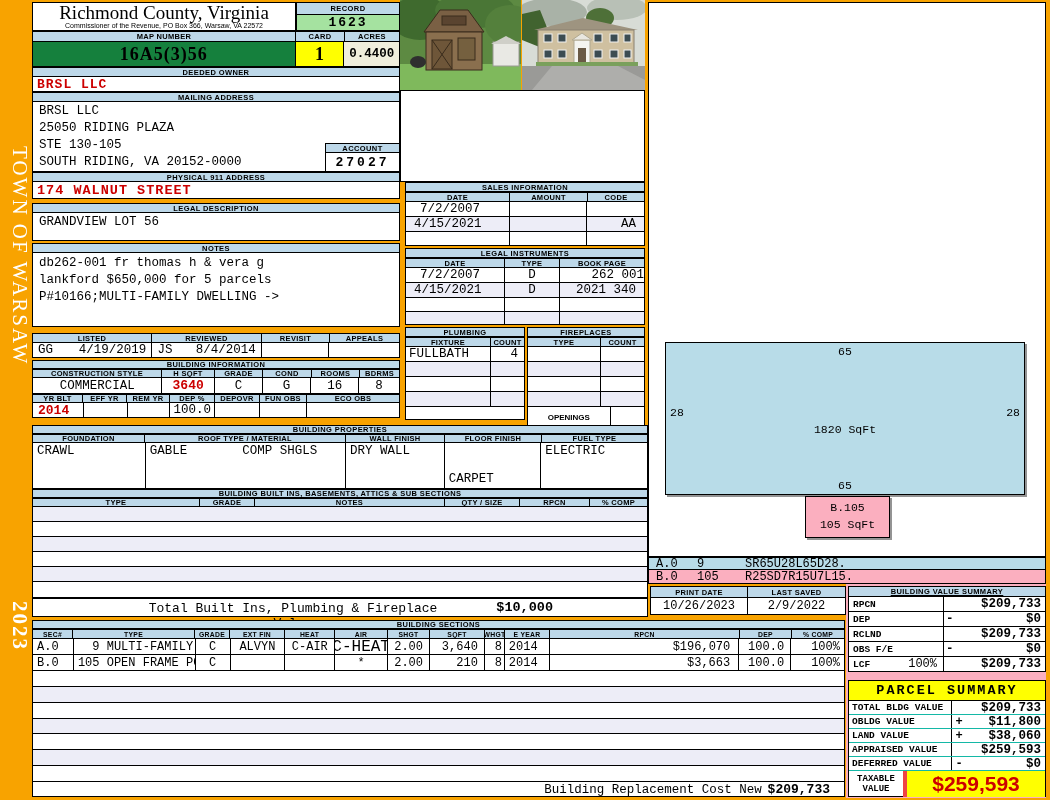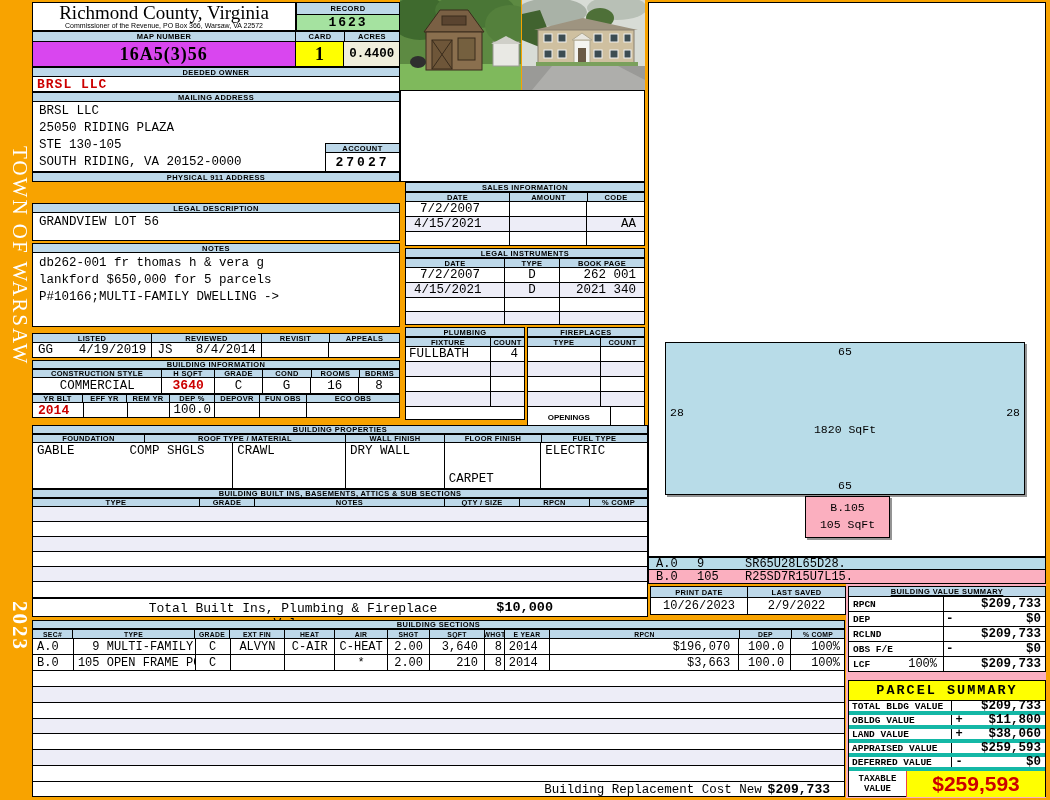--- a/index.html
+++ b/index.html
@@ -27,21 +27,21 @@
   .c { justify-content:center; }
   .r { justify-content:flex-end; }
   .sb { justify-content:space-between; padding:0 5px; }
   .top { align-items:flex-start; padding-top:1px; }
   .erow { border-bottom:1px solid #000; }
   .sk-lbl { position:absolute; font:11.5px "Liberation Mono",monospace; }
   .bvs-row { display:flex; border-bottom:1px solid #000; background:#fff; flex:1; }
   .bvs-lbl { width:95px; display:flex; align-items:center; padding-left:4px;
              font:bold 9.5px "Liberation Mono",monospace; border-right:1px solid #000; }
   .bvs-val { flex:1; display:flex; align-items:center; font:bold 12.5px "Liberation Mono",monospace; }
-  .ps-row { display:flex; border-bottom:4px solid #14b8a6; background:#fff; height:14px; }
+  .ps-row { display:flex; border-bottom:1px solid #14b8a6; background:#fff; height:14px; }
   .ps-lbl { width:103px; display:flex; align-items:center; padding-left:3px;
             font:bold 9.5px "Liberation Mono",monospace; border-right:1px solid #000; }
   .ps-sign { width:14px; display:flex; align-items:center; justify-content:center;
              font:bold 12px "Liberation Mono",monospace; }
   .ps-val { flex:1; display:flex; align-items:center; justify-content:flex-end; padding-right:4px;
             font:bold 12.5px "Liberation Mono",monospace; }
 </style>
 </head>
 <body>
 
@@ -59,21 +59,21 @@
     <div class="bar" style="height:13px;">RECORD</div>
     <div style="height:16px;background:#A5E2A0;border:1px solid #000;border-top:none;display:flex;align-items:center;justify-content:center;font:bold 13px 'Liberation Mono',monospace;letter-spacing:2px;">1623</div>
   </div>
 
   <div class="abs hrow" style="left:32px;top:31px;width:368px;height:11px;">
     <div class="hc" style="width:264px;">MAP NUMBER</div>
     <div class="hc" style="width:49px;">CARD</div>
     <div class="hc" style="width:55px;">ACRES</div>
   </div>
   <div class="abs vrow" style="left:32px;top:42px;width:368px;height:25px;">
-    <div class="vc c" style="width:264px;background:#d946ef;font:bold 18px 'Liberation Serif',serif;letter-spacing:1px;">16A5(3)56</div>
+    <div class="vc c" style="width:264px;background:#15803d;font:bold 18px 'Liberation Serif',serif;letter-spacing:1px;">16A5(3)56</div>
     <div class="vc c" style="width:49px;background:#FFFF00;font:bold 18px 'Liberation Serif',serif;">1</div>
     <div class="vc c" style="width:55px;background:#F0EEDC;font:bold 12.5px 'Liberation Mono',monospace;">0.4400</div>
   </div>
 
   <div class="abs bar" style="left:32px;top:67px;width:368px;height:10px;">DEEDED OWNER</div>
   <div class="abs vrow" style="left:32px;top:77px;width:368px;height:15px;">
     <div class="vc red" style="width:100%;padding-left:4px;font-size:13px;letter-spacing:1px;">BRSL LLC</div>
   </div>
 
   <div class="abs bar" style="left:32px;top:92px;width:368px;height:10px;">MAILING ADDRESS</div>
@@ -83,20 +83,23 @@
     <div class="mono" style="font-size:12.5px;line-height:17px;">STE 130-105</div>
     <div class="mono" style="font-size:12.5px;line-height:17px;">SOUTH RIDING, VA 20152-0000</div>
   </div>
 
   <div class="abs" style="left:325px;top:143px;width:75px;height:29px;">
     <div class="bar" style="height:10px;">ACCOUNT</div>
     <div style="height:19px;background:#fff;border:1px solid #000;border-top:none;display:flex;align-items:center;justify-content:center;font:bold 13px 'Liberation Mono',monospace;letter-spacing:3px;">27027</div>
   </div>
 
   <div class="abs bar" style="left:32px;top:172px;width:368px;height:10px;text-align:center;">PHYSICAL 911 ADDRESS</div>
+  <div class="abs vrow" style="left:32px;top:182px;width:368px;height:17px;">
+    <div class="vc red" style="width:100%;padding-left:4px;font-size:13.5px;letter-spacing:1px;">174 WALNUT STREET</div>
+  </div>
 
   <div class="abs bar" style="left:32px;top:203px;width:368px;height:10px;">LEGAL DESCRIPTION</div>
   <div class="abs box" style="left:32px;top:213px;width:368px;height:28px;border-top:none;padding:2px 0 0 6px;">
     <div class="mono" style="font-size:12.5px;">GRANDVIEW LOT 56</div>
   </div>
 
   <div class="abs bar" style="left:32px;top:243px;width:368px;height:10px;">NOTES</div>
   <div class="abs box" style="left:32px;top:253px;width:368px;height:74px;border-top:none;padding:2px 0 0 6px;">
     <div class="mono" style="font-size:12.5px;line-height:17px;">db262-001 fr thomas h &amp; vera g</div>
     <div class="mono" style="font-size:12.5px;line-height:17px;">lankford $650,000 for 5 parcels</div>
@@ -232,21 +235,21 @@
 
   <div class="abs bar" style="left:405px;top:248px;width:240px;height:10px;">LEGAL INSTRUMENTS</div>
   <div class="abs hrow" style="left:405px;top:258px;width:240px;height:10px;">
     <div class="hc" style="width:100px;">DATE</div>
     <div class="hc" style="width:55px;">TYPE</div>
     <div class="hc" style="width:85px;">BOOK PAGE</div>
   </div>
   <div class="abs vrow" style="left:405px;top:268px;width:240px;height:15px;">
     <div class="vc" style="width:100px;padding-left:14px;">7/2/2007</div>
     <div class="vc c" style="width:55px;">D</div>
-    <div class="vc r" style="width:85px;padding-right:8px;">262 001</div>
+    <div class="vc r" style="width:85px;">262 001</div>
   </div>
   <div class="abs vrow stripe" style="left:405px;top:283px;width:240px;height:15px;">
     <div class="vc" style="width:100px;padding-left:8px;">4/15/2021</div>
     <div class="vc c" style="width:55px;">D</div>
     <div class="vc r" style="width:85px;padding-right:8px;">2021 340</div>
   </div>
   <div class="abs vrow" style="left:405px;top:298px;width:240px;height:14px;">
     <div class="vc" style="width:100px;"></div>
       <div class="vc" style="width:55px;"></div>
       <div class="vc" style="width:85px;"></div>
@@ -313,25 +316,25 @@
 
   <div class="abs bar" style="left:32px;top:425px;width:616px;height:9px;">BUILDING PROPERTIES</div>
   <div class="abs hrow" style="left:32px;top:434px;width:616px;height:9px;">
     <div class="hc" style="width:113px;">FOUNDATION</div>
     <div class="hc" style="width:201px;">ROOF TYPE / MATERIAL</div>
     <div class="hc" style="width:99px;">WALL FINISH</div>
     <div class="hc" style="width:97px;">FLOOR FINISH</div>
     <div class="hc" style="width:106px;">FUEL TYPE</div>
   </div>
   <div class="abs vrow" style="left:32px;top:443px;width:616px;height:46px;">
+    <div class="vc top" style="width:113px;padding-left:4px;">CRAWL</div>
     <div class="vc top" style="width:201px;padding-left:4px;">
       <span>GABLE</span>
       <span style="margin-left:55px;">COMP SHGLS</span>
     </div>
-    <div class="vc top" style="width:113px;padding-left:4px;">CRAWL</div>
     <div class="vc top" style="width:99px;padding-left:4px;">DRY WALL</div>
     <div class="vc top" style="width:97px;padding-left:4px;display:block;">
       <div>CARPET</div>
       
     </div>
     <div class="vc top" style="width:106px;padding-left:4px;">ELECTRIC</div>
   </div>
 
   <div class="abs bar" style="left:32px;top:489px;width:616px;height:9px;">BUILDING BUILT INS, BASEMENTS, ATTICS &amp; SUB SECTIONS</div>
   <div class="abs hrow" style="left:32px;top:498px;width:616px;height:9px;">
@@ -452,21 +455,21 @@
       <div class="ps-lbl">APPRAISED VALUE</div>
       <div class="ps-sign"></div>
       <div class="ps-val">$259,593</div>
     </div>
     <div class="ps-row">
       <div class="ps-lbl">DEFERRED VALUE</div>
       <div class="ps-sign">-</div>
       <div class="ps-val">$0</div>
     </div>
     <div style="height:26px;display:flex;">
-      <div style="width:58px;border-right:1px solid #ef4444;display:flex;flex-direction:column;align-items:center;justify-content:center;font:bold 9px 'Liberation Mono',monospace;line-height:10px;">
+      <div style="width:58px;border-right:4px solid #ef4444;display:flex;flex-direction:column;align-items:center;justify-content:center;font:bold 9px 'Liberation Mono',monospace;line-height:10px;">
         <span>TAXABLE</span>
         <span>VALUE</span>
       </div>
       <div style="flex:1;background:#FFFF00;display:flex;align-items:center;justify-content:center;font:bold 21px 'Liberation Sans',sans-serif;color:#CC0000;">$259,593</div>
     </div>
   </div>
 
   <div class="abs bar" style="left:32px;top:620px;width:813px;height:9px;">BUILDING SECTIONS</div>
   <div class="abs hrow" style="left:32px;top:629px;width:813px;height:10px;font-size:6.8px;">
     <div class="hc" style="width:41px;font-size:6.8px;">SEC#</div>
@@ -482,21 +485,21 @@
     <div class="hc" style="width:190px;font-size:6.8px;">RPCN</div>
     <div class="hc" style="width:52px;font-size:6.8px;">DEP</div>
     <div class="hc" style="width:53px;font-size:6.8px;">% COMP</div>
   </div>
   <div class="abs vrow" style="left:32px;top:639px;width:813px;height:16px;font-size:12px;">
     <div class="vc" style="width:41px;padding-left:4px;font-size:12px;">A.0</div>
     <div class="vc" style="width:122px;padding-left:4px;font-size:12px;">  9 MULTI-FAMILY</div>
     <div class="vc c" style="width:35px;font-size:12px;">C</div>
     <div class="vc c" style="width:55px;font-size:12px;">ALVYN</div>
     <div class="vc c" style="width:50px;font-size:12px;">C-AIR</div>
-    <div class="vc c" style="width:53px;font-size:12px;">C-HEAT</div>
+    <div class="vc c" style="width:53px;font-size:16px;">C-HEAT</div>
     <div class="vc r" style="width:42px;padding-right:6px;font-size:12px;">2.00</div>
     <div class="vc r" style="width:55px;padding-right:6px;font-size:12px;">3,640</div>
     <div class="vc r" style="width:20px;padding-right:2px;font-size:12px;">8</div>
     <div class="vc" style="width:45px;padding-left:4px;font-size:12px;">2014</div>
     <div class="vc r" style="width:190px;padding-right:8px;font-size:12px;">$196,070</div>
     <div class="vc r" style="width:52px;padding-right:6px;font-size:12px;">100.0</div>
     <div class="vc r" style="width:53px;padding-right:4px;font-size:12px;">100%</div>
   </div>
   <div class="abs vrow" style="left:32px;top:655px;width:813px;height:16px;">
     <div class="vc" style="width:41px;padding-left:4px;font-size:12px;">B.0</div>

